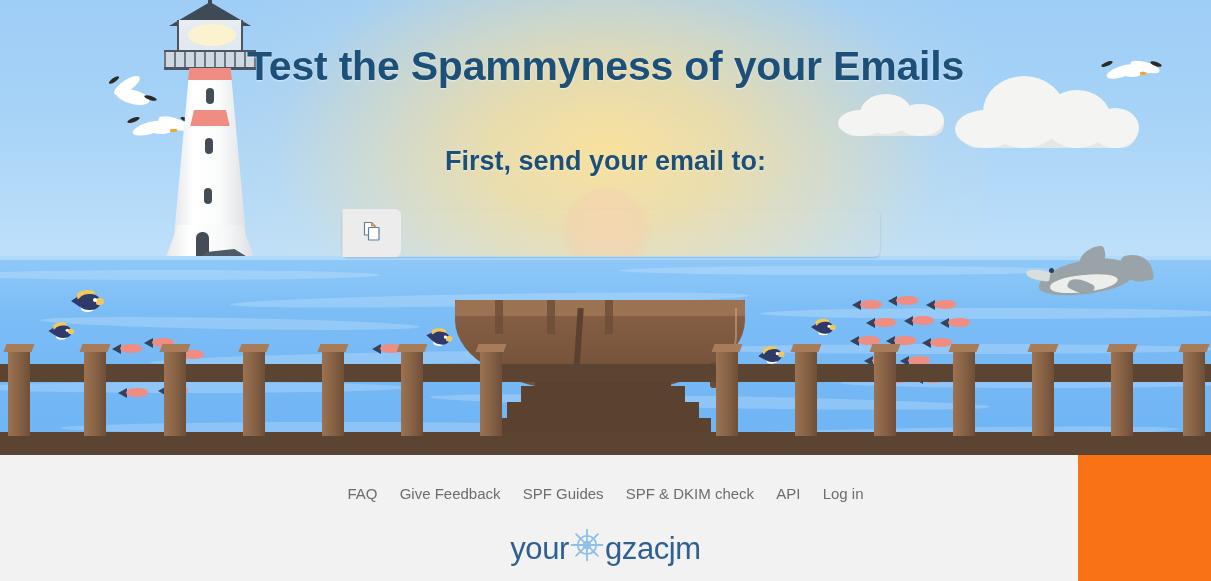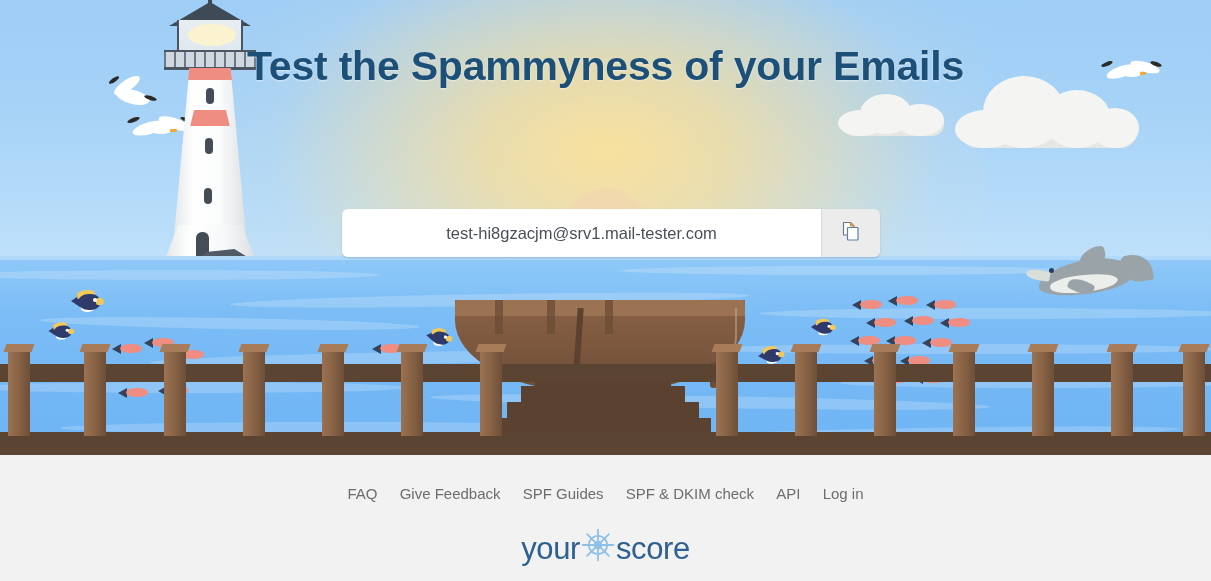--- a/index.html
+++ b/index.html
@@ -409,22 +409,23 @@
     font-family: "Liberation Sans", sans-serif;
     font-size: 19px;
     cursor: pointer;
     box-shadow: 0 1px 2px rgba(10,40,70,0.25);
   }
 
   
   .footer {
     position: absolute;
     left: 0; top: 455px;
-    width: 1211px; height: 126px;
+    width: 1050px; height: 126px;
     background: #f2f2f2;
+    padding-left: 28px;
   }
   .footer-links {
     position: absolute;
     left: 0; top: 30px;
     width: 1211px;
     text-align: center;
     font-size: 15px;
   }
   .footer-links a {
     color: #6d6d6d;
@@ -741,23 +742,23 @@
         <div class="cap"></div>
       </div>
     <div class="post" style="left:1111px;">
         <div class="cap"></div>
       </div>
     <div class="post" style="left:1183px;">
         <div class="cap"></div>
       </div>
 
     <div class="hero-title">Test the Spammyness of your Emails</div>
+    <div class="hero-sub">First, send your email to:</div>
 
     <div class="email-row">
-      <input class="email-input" type="text" readonly="" value="test-hi8gzacjm@srv1.mail-tester.com" style="">
       <button class="copy-btn">
         <span>
           <svg width="20" height="21" viewBox="0 0 20 21" aria-hidden="true">
             <path d="M2.5 1.5 h7 l3.5 3.5 v9 h-10.5 z" fill="#ffffff" stroke="#6b7a8c" stroke-width="1.2" stroke-linejoin="round"></path>
             <path d="M9.5 1.5 v3.5 h3.5 z" fill="#f0a244" stroke="#d08a30" stroke-width="1"></path>
             <rect x="6.5" y="6.5" width="10.5" height="12.5" rx="0.5" fill="#ffffff" stroke="#5b7fa6" stroke-width="1.2"></rect>
           </svg>
         </span>
       </button>
     </div>
@@ -780,17 +781,17 @@
           <g stroke="#8fc0e8" stroke-width="1.8" fill="none" stroke-linecap="round">
             <circle cx="17" cy="17" r="9.2"></circle>
             <circle cx="17" cy="17" r="3.4"></circle>
             <line x1="17" y1="1.6" x2="17" y2="32.4"></line>
             <line x1="1.6" y1="17" x2="32.4" y2="17"></line>
             <line x1="6.1" y1="6.1" x2="27.9" y2="27.9"></line>
             <line x1="27.9" y1="6.1" x2="6.1" y2="27.9"></line>
           </g>
           <circle cx="17" cy="17" r="1.5" fill="#8fc0e8"></circle>
         </svg>
-      </span><span class="word">score</span>
+      </span><span class="word">gzacjm</span>
     </div>
   </div>
 
 </div>
 
 </body></html>

